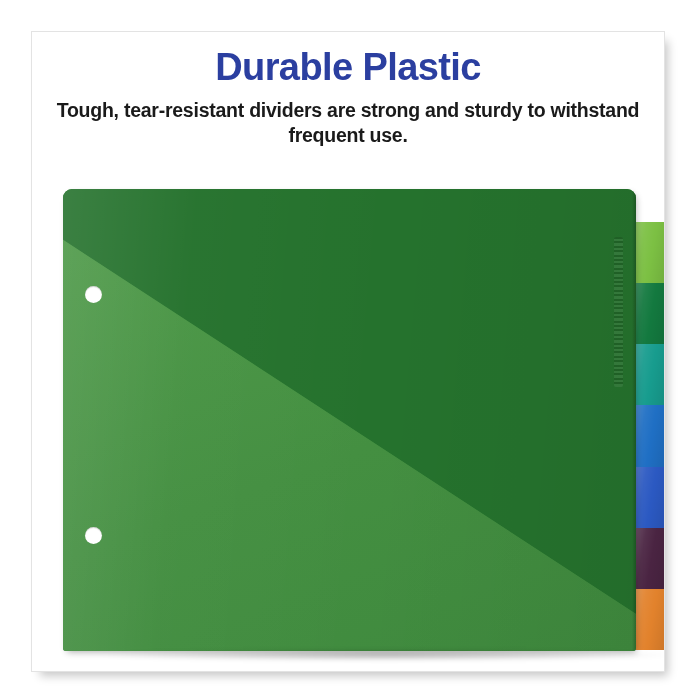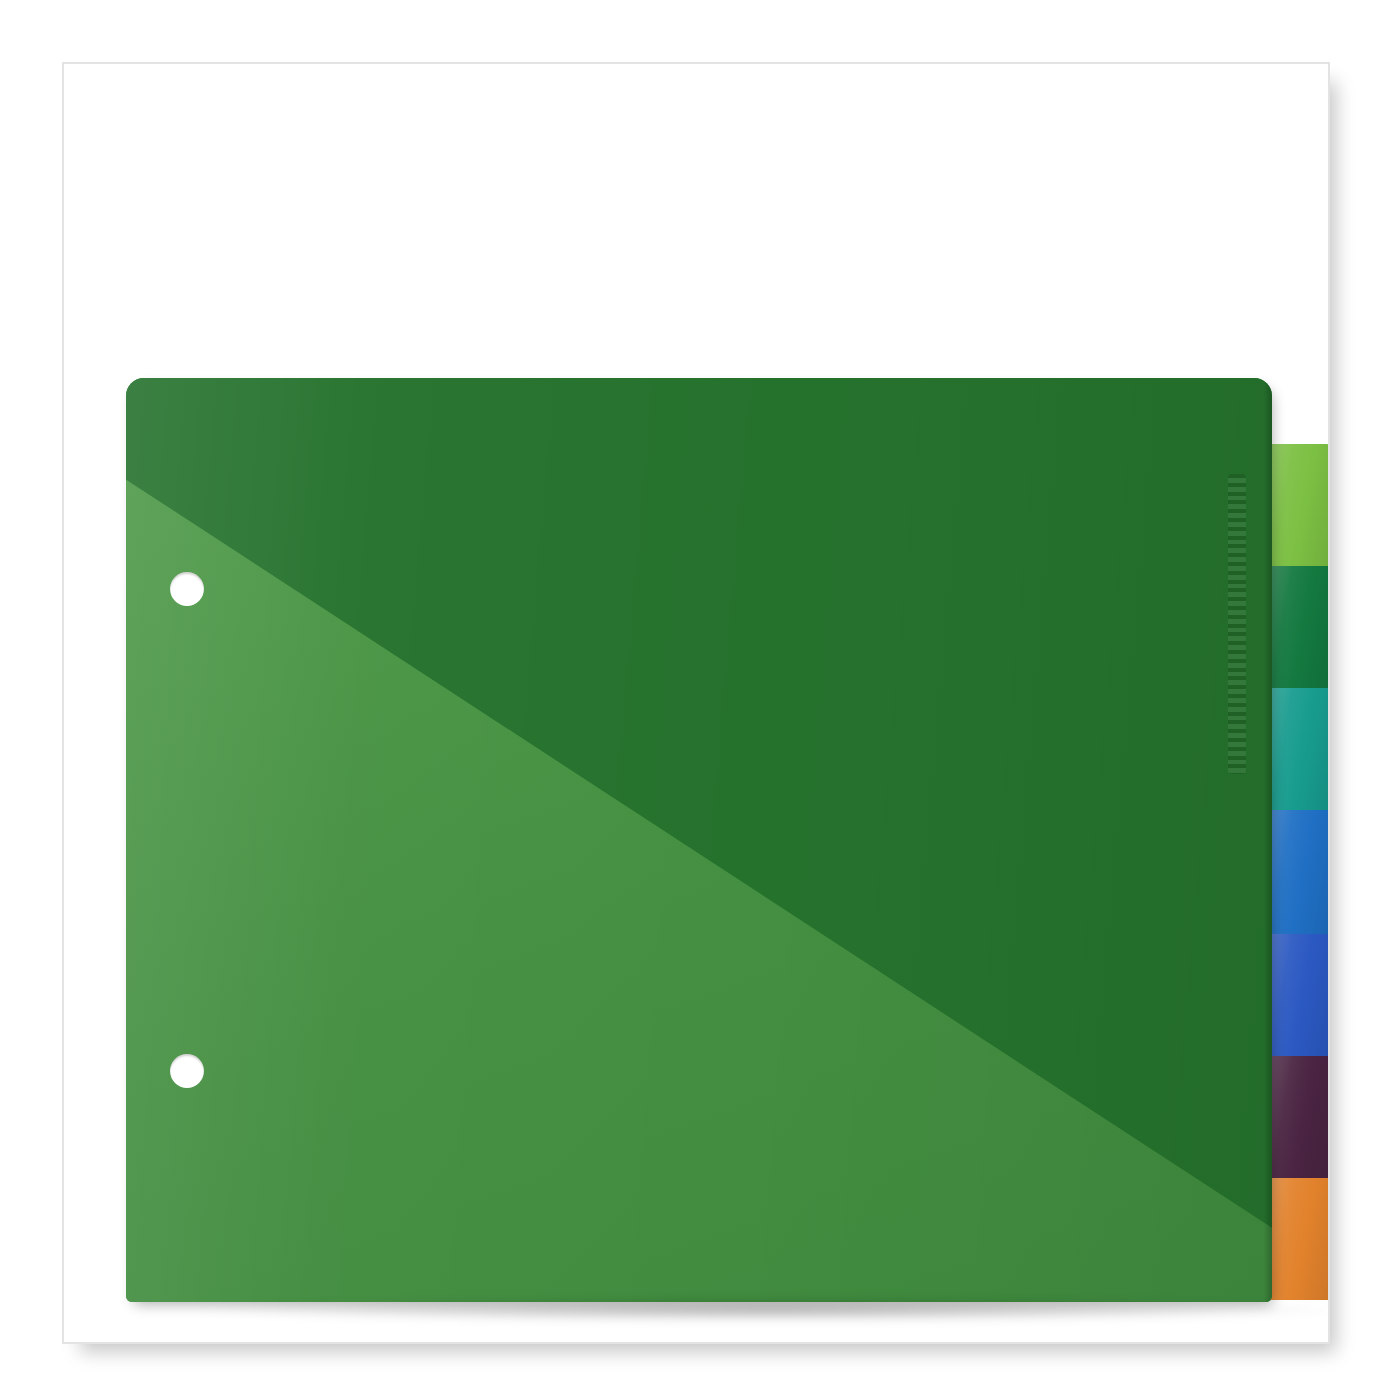--- a/index.html
+++ b/index.html
@@ -191,20 +191,24 @@
     filter: blur(2px);
   }
 </style>
 </head>
 <body>
 
 <div id="stage">
 
   <div id="product-card">
 
+    <div id="text-block">
+      <div id="headline">Durable Plastic</div>
+      <div id="subhead">Tough, tear-resistant dividers are strong and sturdy to withstand frequent use.</div>
+    </div>
 
     <div id="divider-assembly">
 
       <div id="tab-stack">
         <div class="tab first" style="background:#7cc043;"></div>
         <div class="tab" style="background:#13793f;"></div>
         <div class="tab" style="background:#179c8e;"></div>
         <div class="tab" style="background:#1f6fc4;"></div>
         <div class="tab" style="background:#2b59c2;"></div>
         <div class="tab" style="background:#4a2442;"></div>

